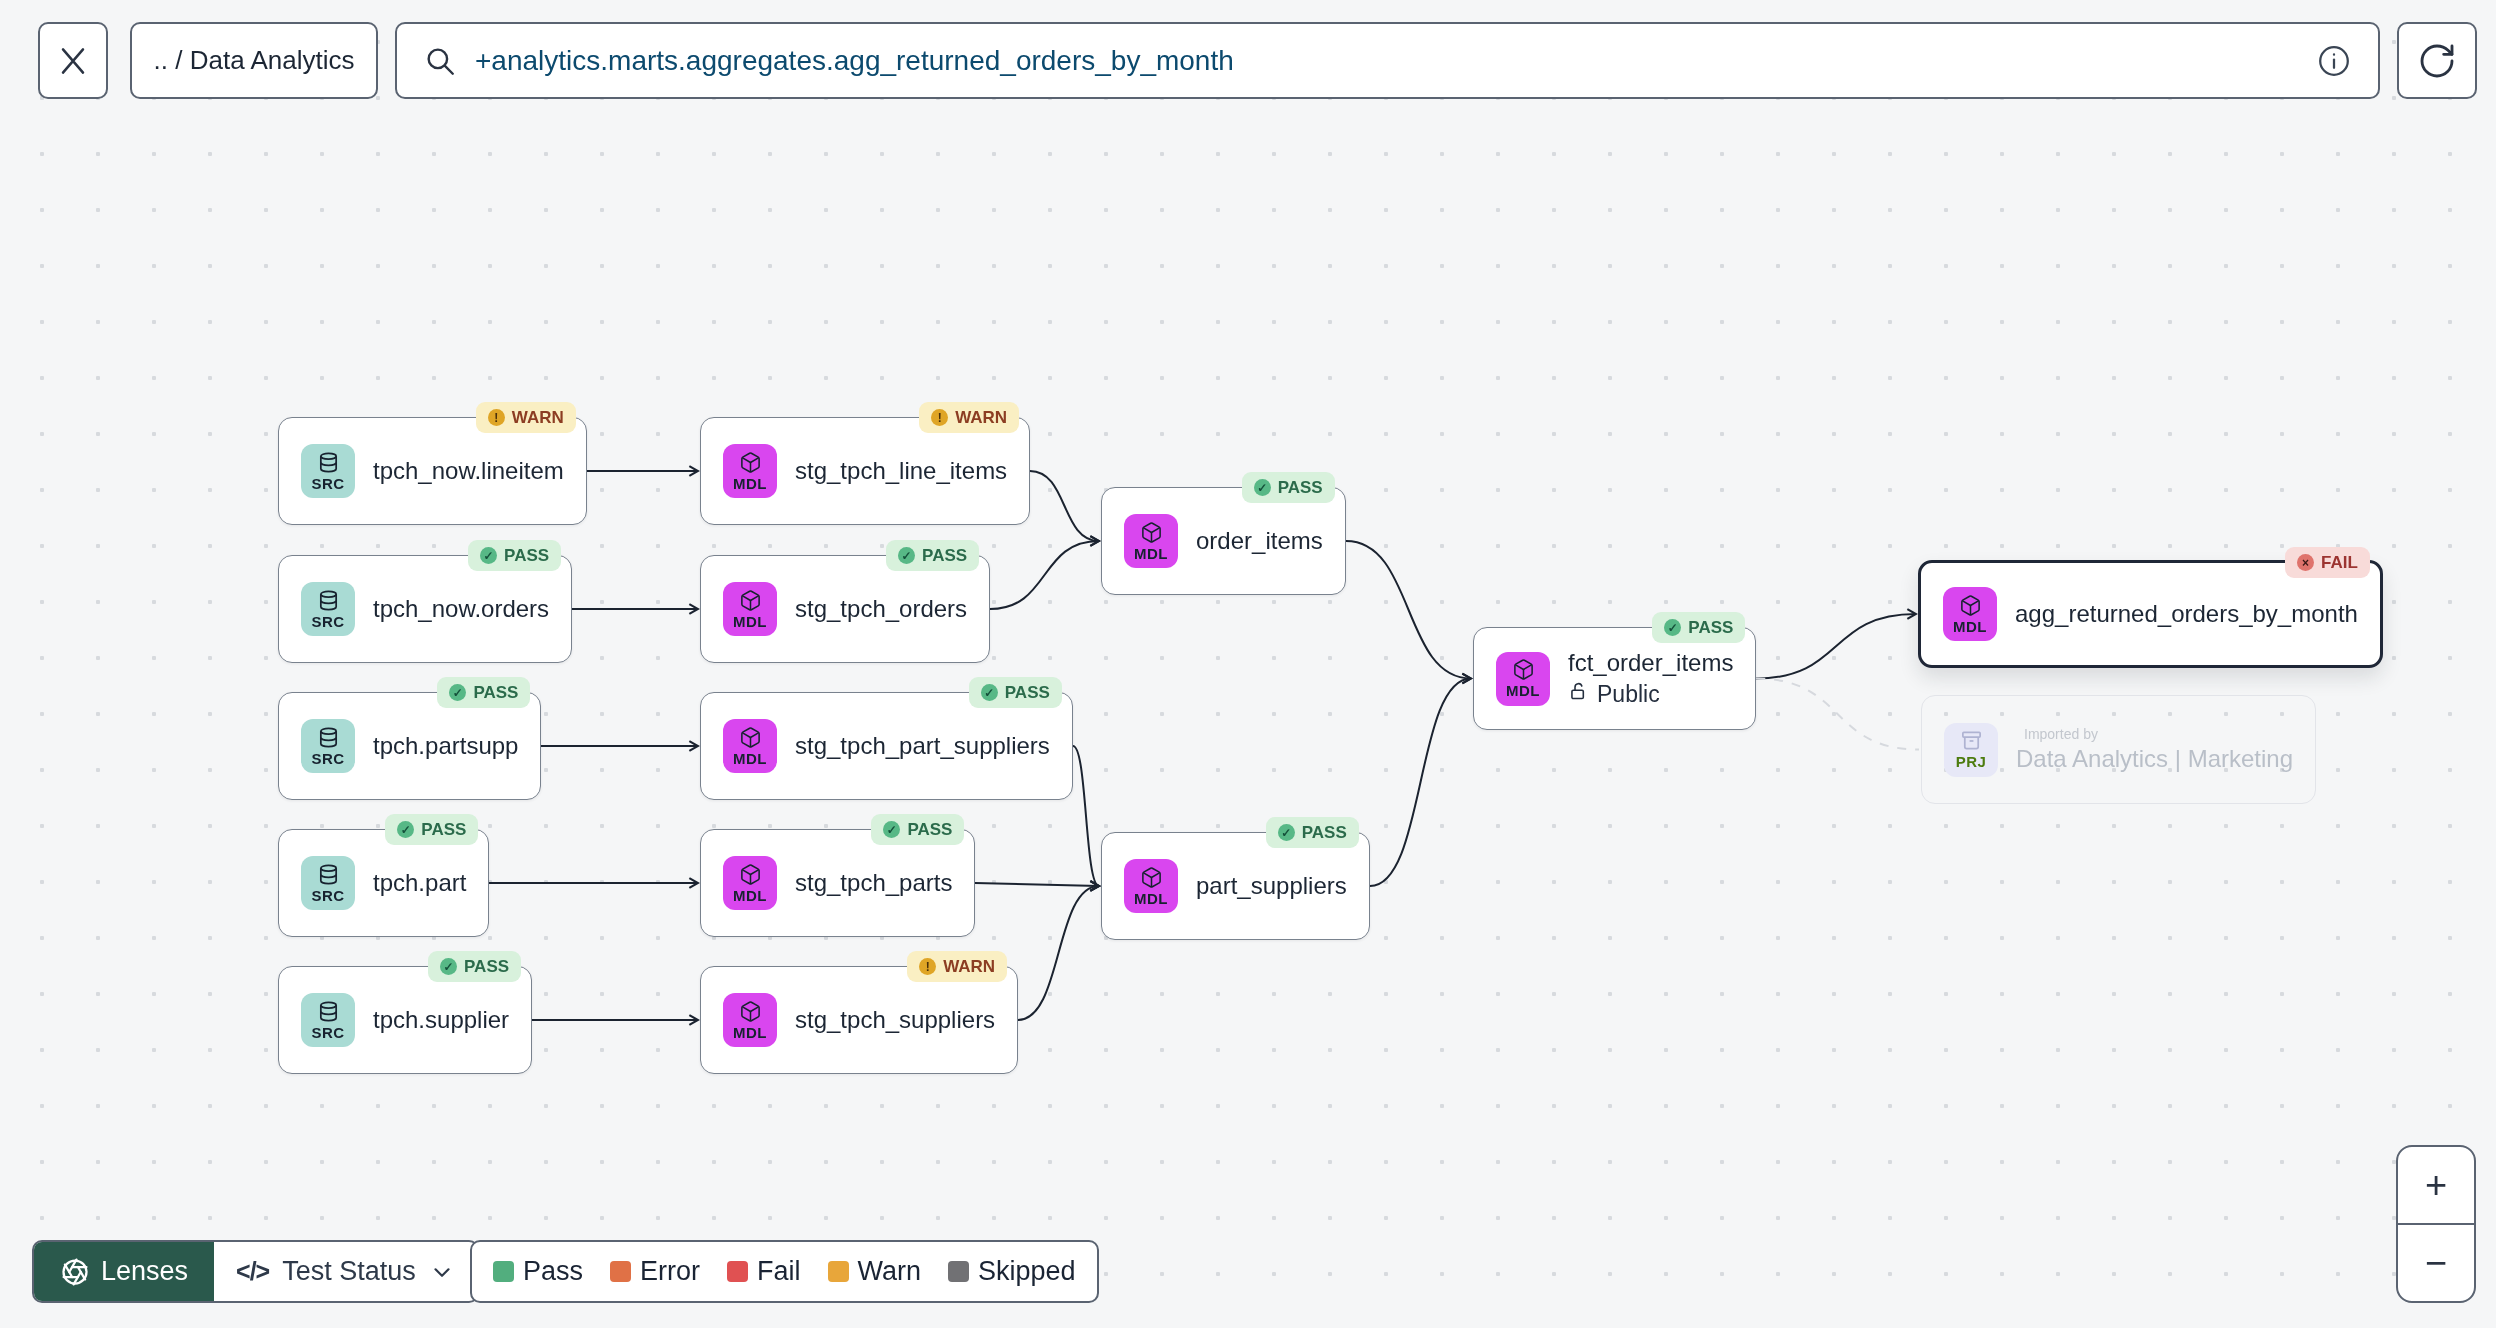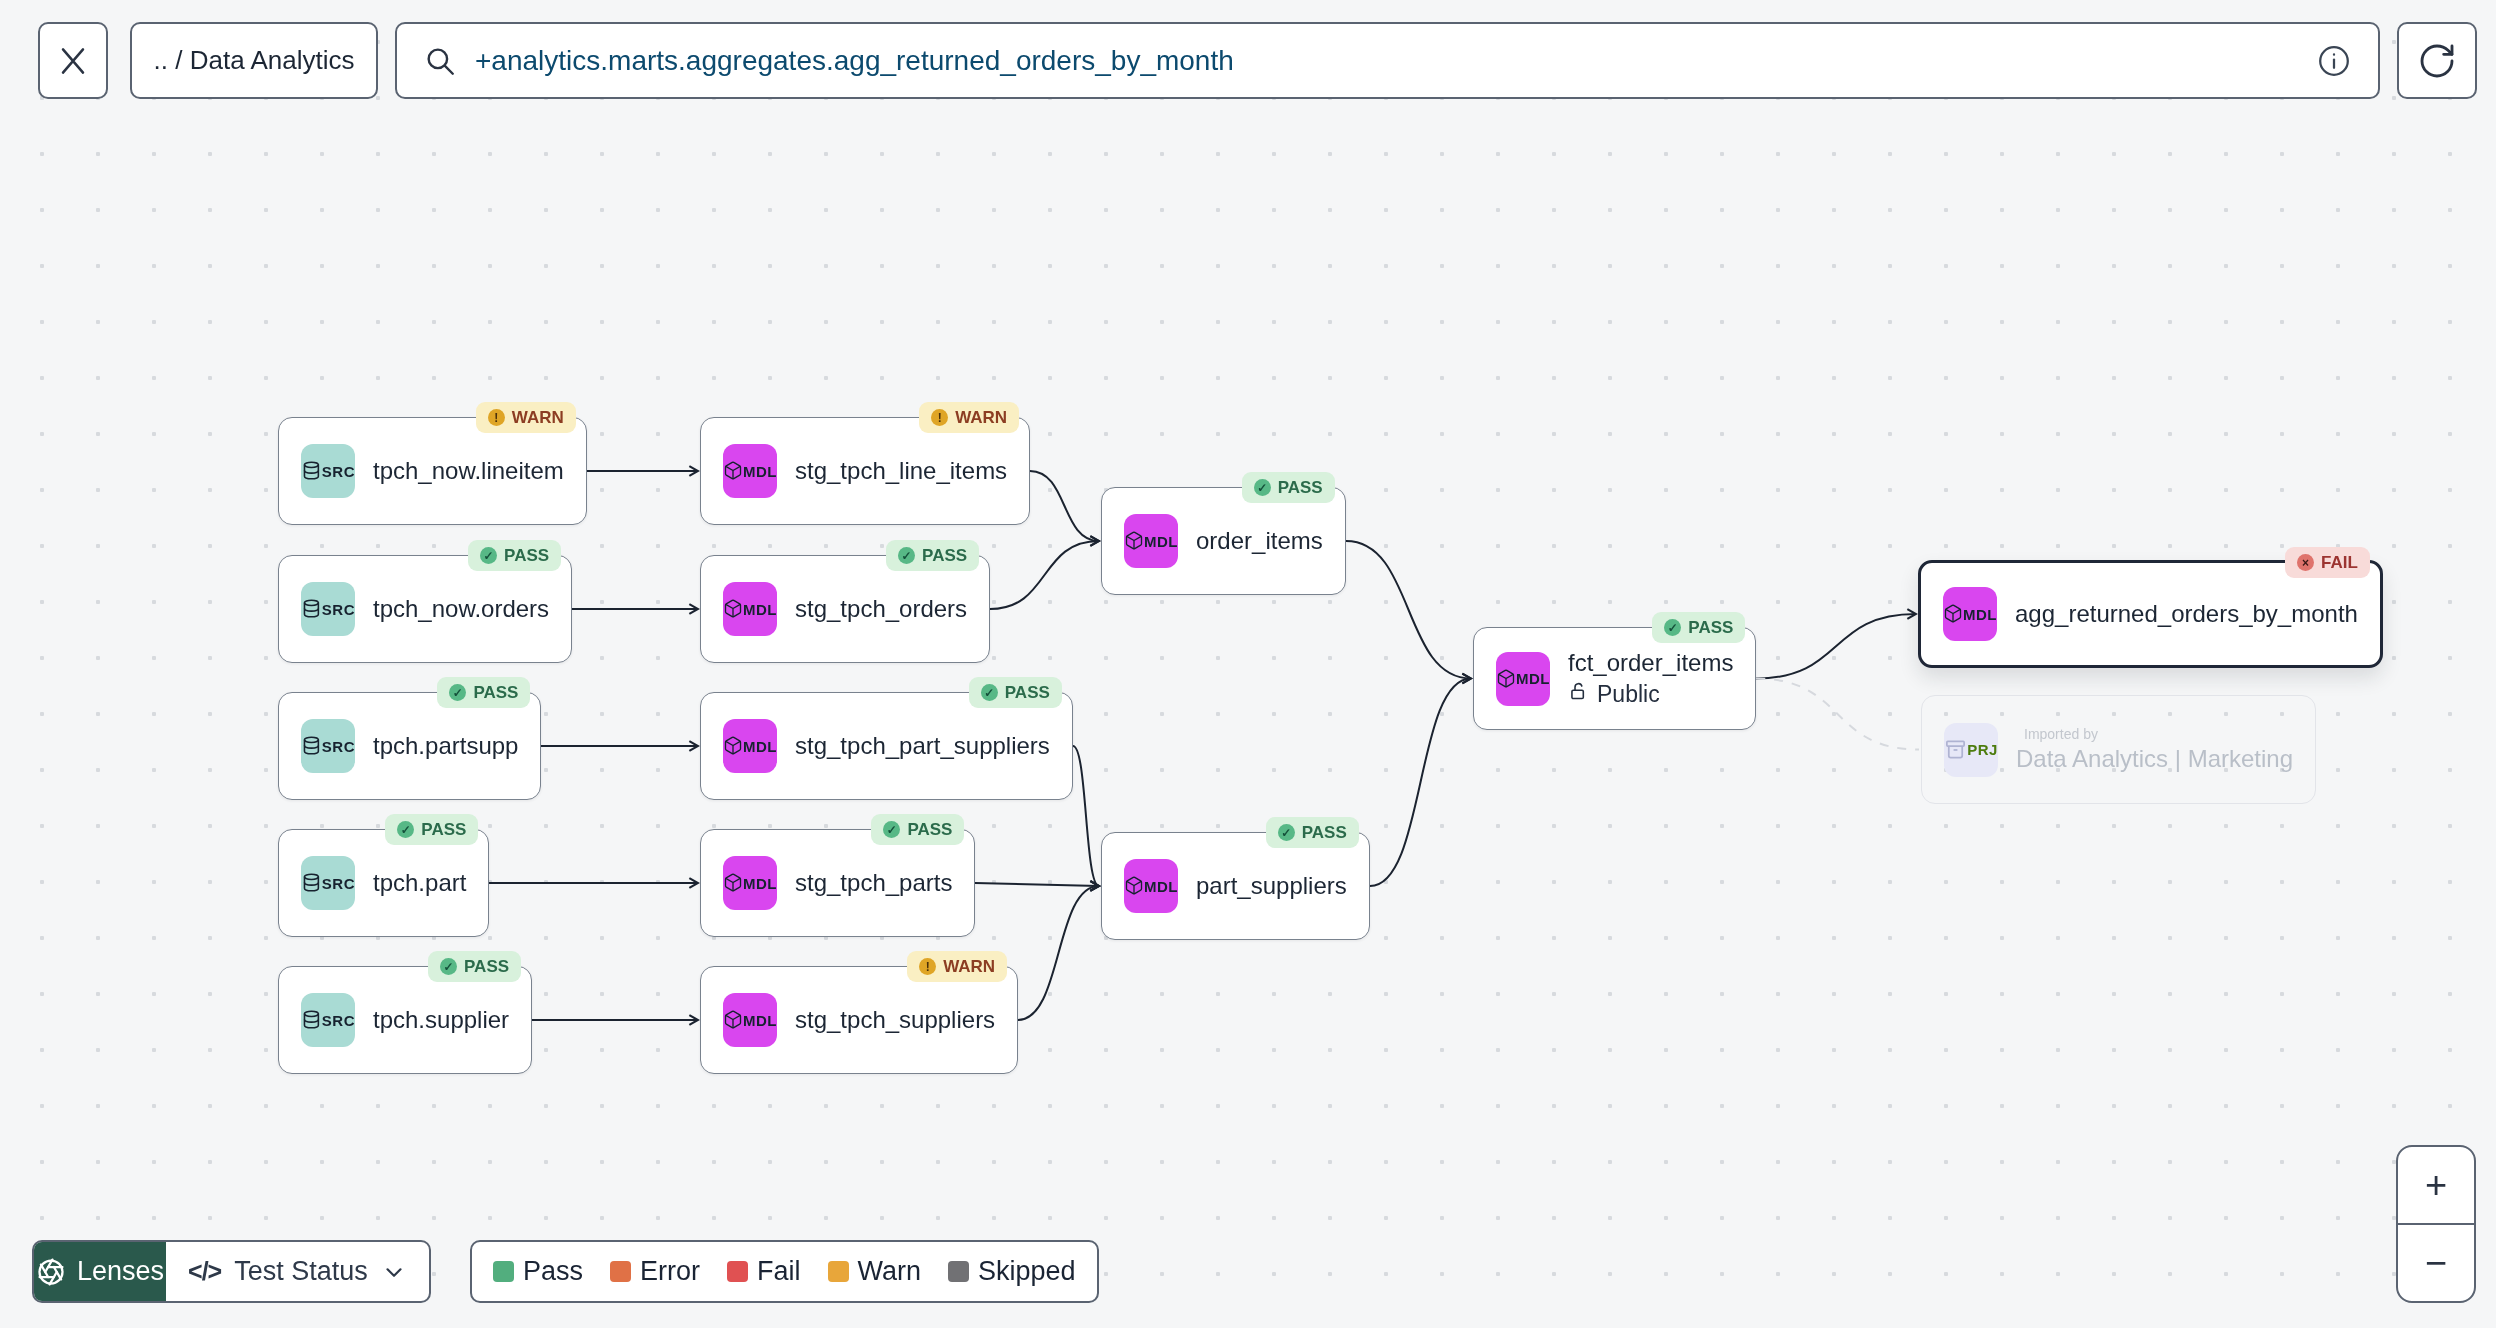--- a/index.html
+++ b/index.html
@@ -30,21 +30,21 @@
   #edges path.dashed { stroke:#D6D9DE; stroke-dasharray:9 9; }
   .node {
     position:absolute; z-index:2; background:#fff; border:1.5px solid #79828E; border-radius:14px;
     display:inline-flex; align-items:center; padding:0 22px; gap:18px; cursor:pointer;
     box-shadow:0 1px 3px rgba(25,35,45,.07); white-space:nowrap;
   }
   .node.selected { border:3px solid #1F2737; box-shadow:0 10px 20px rgba(25,35,45,.12); }
   .node.ghost { background:transparent; border:1.5px solid #E2E4E9; box-shadow:none; cursor:default; }
   .chip {
     width:54px; height:54px; border-radius:12px; flex:0 0 auto;
-    display:flex; flex-direction:row; align-items:center; justify-content:center;
+    display:flex; flex-direction:column; align-items:center; justify-content:center;
     font-size:15px; font-weight:700; color:#17222F; letter-spacing:.5px;
   }
   .chip.SRC { background:#A9DBD4; }
   .chip.MDL { background:#d946ef; }
   .chip.PRJ { background:#E7E8F7; color:#4d7c0f; }
   .chip svg { margin-bottom:1px; }
   .ntext { display:flex; flex-direction:column; justify-content:center; }
   .ntitle { font-size:24px; color:#1C2634; }
   .nsub { display:flex; align-items:flex-start; gap:8px; font-size:23px; color:#242E3E; margin-top:4px; }
   .ghost .gline1 { font-size:14px; color:#C3C7CE;margin-left:8px; }
@@ -65,21 +65,21 @@
   .badge.FAIL { background:#F8DBD9; color:#9C3431; }
   .badge.FAIL .dot { background:#DF736C; color:#3A1715; }
   
   #lens-group {
     position:absolute; left:32px; top:1240px; height:63px; z-index:3;
     display:flex; align-items:stretch; border:2px solid #5A6371; border-radius:10px;
     overflow:hidden; background:#fff;
   }
   #lenses-seg {
     background:#2A594C; color:#fff; display:flex; align-items:center; gap:11px;
-    padding:0 2px; font-size:27px; cursor:pointer;
+    padding:0 26px; font-size:27px; cursor:pointer;
   }
   #lens-select {
     display:flex; align-items:center; gap:13px; padding:0 22px; font-size:27px; color:#2E3949; cursor:pointer;
   }
   .code-glyph { font-size:25px; font-weight:700; letter-spacing:-1px; color:#2E3949; }
   #legend {
     position:absolute; left:470px; top:1240px; height:63px; z-index:3;
     display:flex; align-items:center; gap:27px; padding:0 21px;
     background:#fff; border:2px solid #5A6371; border-radius:10px;
   }

